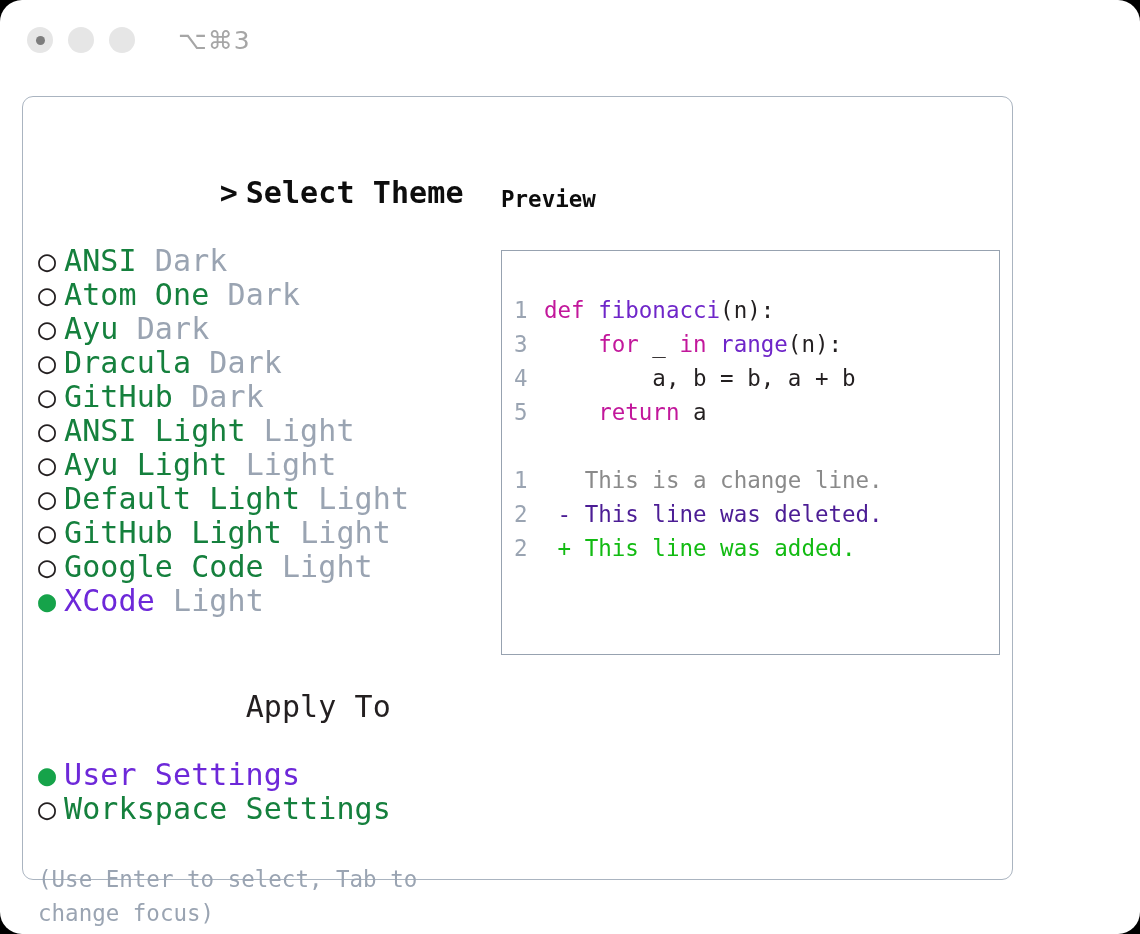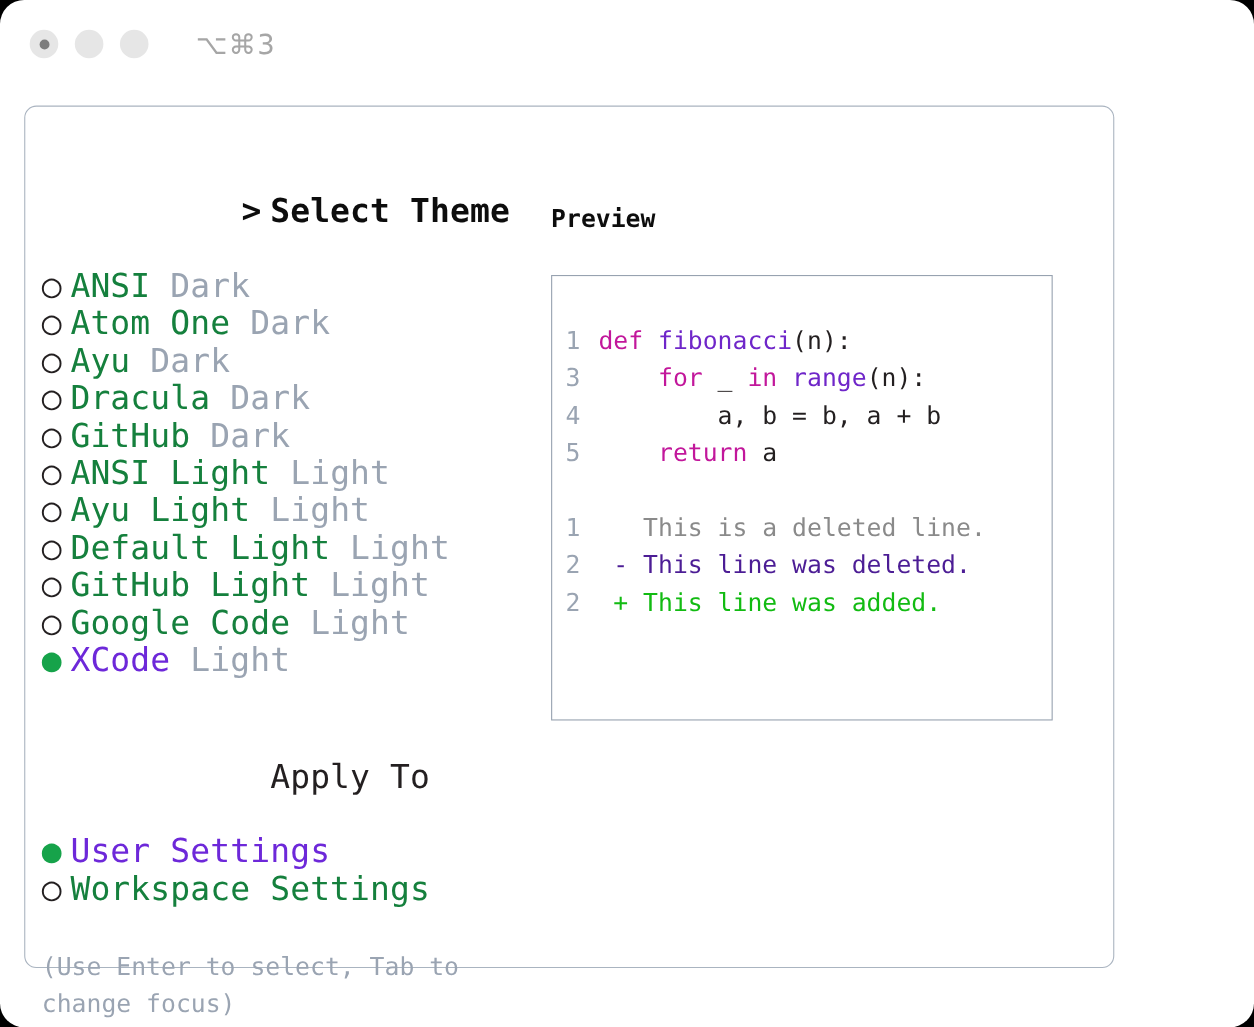--- a/index.html
+++ b/index.html
@@ -128,21 +128,21 @@
     margin-top: 40px;
   }
   #preview-title {
     font-size: 22.5px;
     line-height: 34px;
     font-weight: bold;
     color: #0d0d0d;
   }
   #preview-box {
     margin-top: 34px;
-    width: 456px;
+    width: 499px;
     height: 405px;
     border: 1.6px solid #97a2b0;
     box-sizing: border-box;
     background: #ffffff;
     padding: 42px 0 0 12px;
   }
   .code-line {
     font-size: 22.5px;
     line-height: 34px;
     white-space: pre;
@@ -214,21 +214,21 @@
         <div id="preview-title">Preview</div>
         <div id="preview-box">
           <div id="code-block">
               <div class="code-line"><span class="ln">1</span><span class="kw">def </span><span class="fn">fibonacci</span><span class="pl">(n):</span></div>
               <div class="code-line"><span class="ln">3</span><span class="pl">    </span><span class="kw">for</span><span class="pl"> _ </span><span class="kw">in</span><span class="pl"> </span><span class="fn">range</span><span class="pl">(n):</span></div>
               <div class="code-line"><span class="ln">4</span><span class="pl">        a, b = b, a + b</span></div>
               <div class="code-line"><span class="ln">5</span><span class="pl">    </span><span class="kw">return</span><span class="pl"> a</span></div>
             </div>
           <div class="gap"></div>
           <div id="diff-block">
-              <div class="code-line"><span class="ln">1</span><span class="ctx">   This is a deleted line.</span></div>
+              <div class="code-line"><span class="ln">1</span><span class="ctx">   This is a change line.</span></div>
               <div class="code-line"><span class="ln">2</span><span class="del"> - This line was deleted.</span></div>
               <div class="code-line"><span class="ln">2</span><span class="add"> + This line was added.</span></div>
             </div>
         </div>
       </div>
 
     </div>
   </div>
 </div>
 

